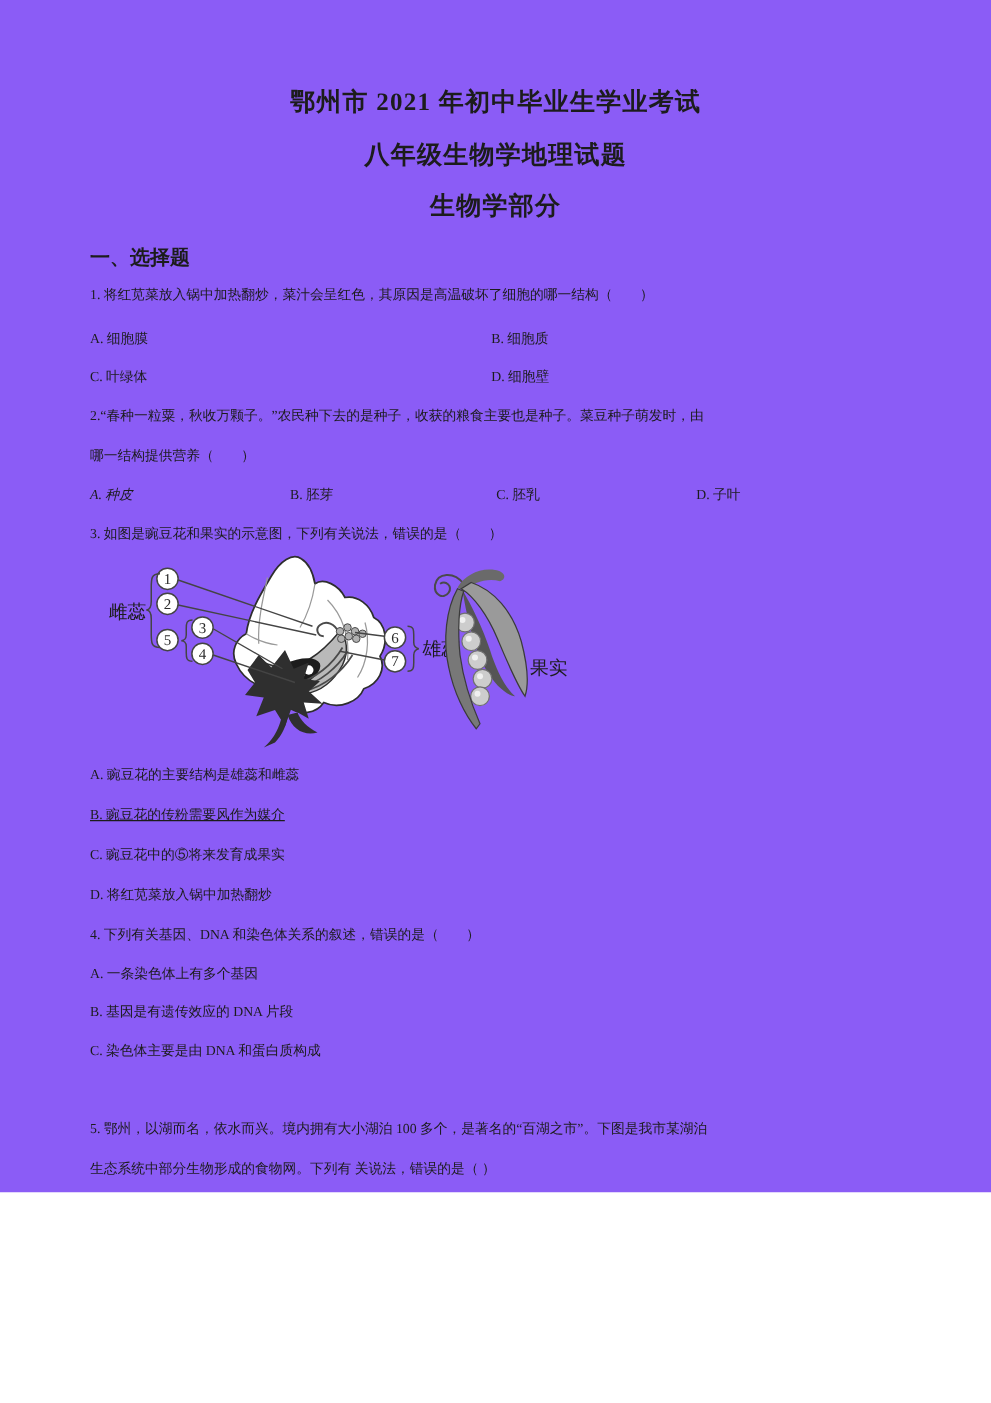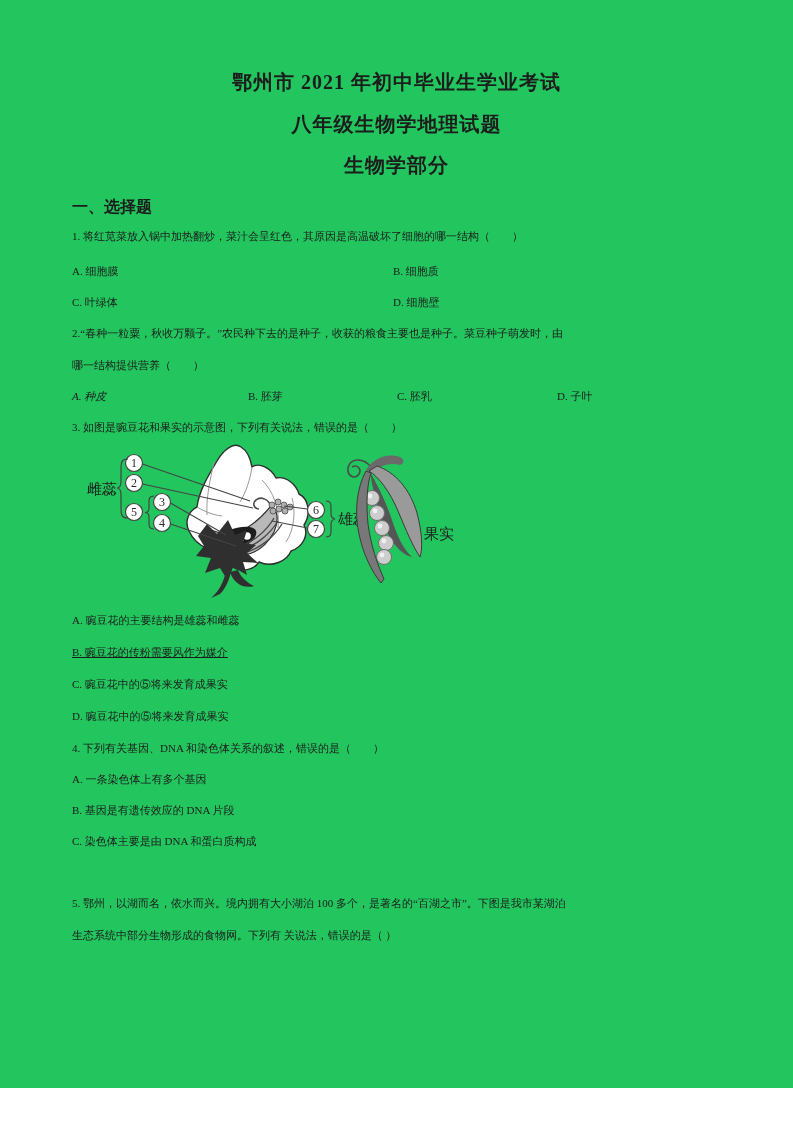--- a/index.html
+++ b/index.html
@@ -1,19 +1,19 @@
 <!DOCTYPE html>
 <html><head>
 <meta charset="utf-8">
 <style>
   html,body{margin:0;padding:0;background:#ffffff;}
   .page{
     position:relative;
-    width:793px;height:1088px;
-    background:#22c55e;
+    width:793px;height:954px;
+    background:#8b5cf6;
     font-family:"Liberation Serif","DejaVu Serif",serif;
     color:#1c1c1c;
     overflow:hidden;
   }
   .ln{position:absolute;font-size:11px;line-height:20px;white-space:nowrap;}
   .center{left:0;width:793px;text-align:center;}
   .t1{font-size:20px;font-weight:bold;letter-spacing:1px;}
   .sect{font-weight:bold;font-size:16px;}
   .fig{position:absolute;left:70px;top:437px;}
   svg text{font-family:"Liberation Serif","DejaVu Serif",serif;fill:#1c1c1c;}
@@ -33,21 +33,21 @@
 
   <div class="ln" style="left:72px;top:226px;">1. 将红苋菜放入锅中加热翻炒，菜汁会呈红色，其原因是高温破坏了细胞的哪一结构（　　）</div>
   <div class="ln" style="left:72px;top:261px;">A. 细胞膜</div>
   <div class="ln" style="left:393px;top:261px;">B. 细胞质</div>
   <div class="ln" style="left:72px;top:292px;">C. 叶绿体</div>
   <div class="ln" style="left:393px;top:292px;">D. 细胞壁</div>
 
   <div class="ln" style="left:72px;top:323px;">2.“春种一粒粟，秋收万颗子。”农民种下去的是种子，收获的粮食主要也是种子。菜豆种子萌发时，由</div>
   <div class="ln" style="left:72px;top:355px;">哪一结构提供营养（　　）</div>
   <div class="ln" style="left:72px;top:386px;font-style:italic;">A. 种皮</div>
-  <div class="ln" style="left:248px;top:386px;">B. 胚芽</div>
+  <div class="ln" style="left:232px;top:386px;">B. 胚芽</div>
   <div class="ln" style="left:397px;top:386px;">C. 胚乳</div>
   <div class="ln" style="left:557px;top:386px;">D. 子叶</div>
 
   <div class="ln" style="left:72px;top:417px;">3. 如图是豌豆花和果实的示意图，下列有关说法，错误的是（　　）</div>
 
   <svg class="fig" width="410" height="172" viewBox="70 437 410 172">
 
     <g>
 
       <path d="M241,447 C234,442 224,449 217,461 C208,476 199,491 197,507
@@ -184,21 +184,21 @@
       </g>
 
       <path d="M366,471 C357,487 354,512 359,534 C363,554 372,572 381,583
                L384,579 C377,563 371,546 368,524 C366,504 367,484 371,473 Z" fill="#787878" stroke="#3b3b3b" stroke-width="1"></path>
     </g>
   </svg>
 
   <div class="ln" style="left:72px;top:610px;">A. 豌豆花的主要结构是雄蕊和雌蕊</div>
   <div class="ln" style="left:72px;top:642px;text-decoration:underline;">B. 豌豆花的传粉需要风作为媒介</div>
   <div class="ln" style="left:72px;top:674px;">C. 豌豆花中的⑤将来发育成果实</div>
-  <div class="ln" style="left:72px;top:706px;">D. 豌豆花中的⑤将来发育成果实</div>
+  <div class="ln" style="left:72px;top:706px;">D. 将红苋菜放入锅中加热翻炒</div>
 
   <div class="ln" style="left:72px;top:738px;">4. 下列有关基因、DNA 和染色体关系的叙述，错误的是（　　）</div>
   <div class="ln" style="left:72px;top:769px;">A. 一条染色体上有多个基因</div>
   <div class="ln" style="left:72px;top:800px;">B. 基因是有遗传效应的 DNA 片段</div>
   <div class="ln" style="left:72px;top:831px;">C. 染色体主要是由 DNA 和蛋白质构成</div>
 
   <div class="ln" style="left:72px;top:893px;">5. 鄂州，以湖而名，依水而兴。境内拥有大小湖泊 100 多个，是著名的“百湖之市”。下图是我市某湖泊</div>
   <div class="ln" style="left:72px;top:925px;">生态系统中部分生物形成的食物网。下列有 关说法，错误的是（ ）</div>
 
 </div>

